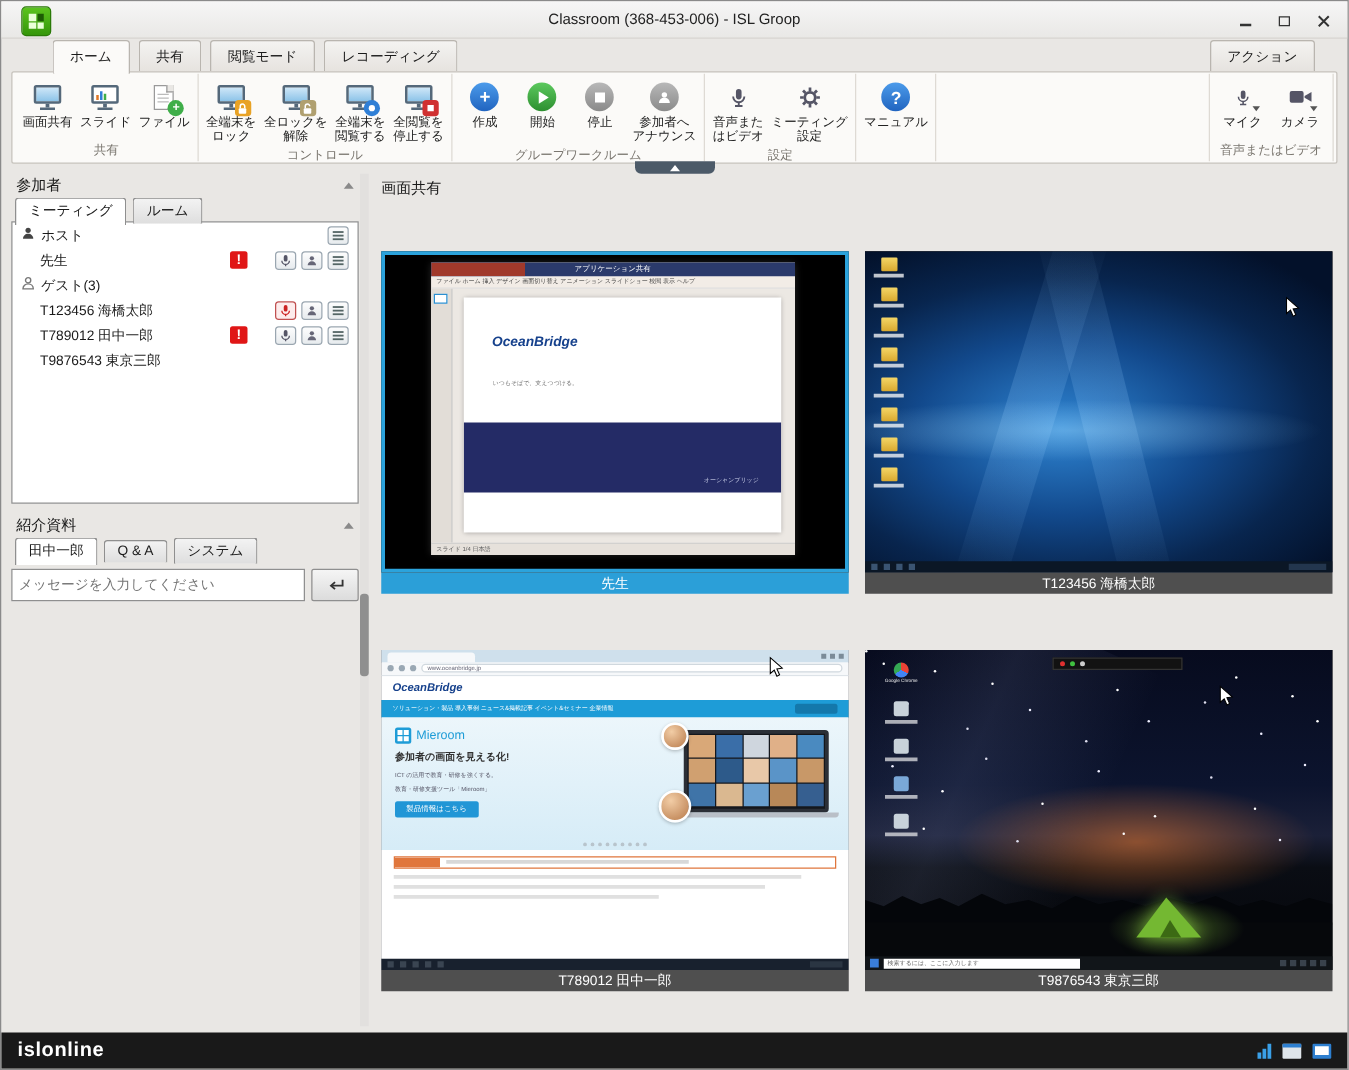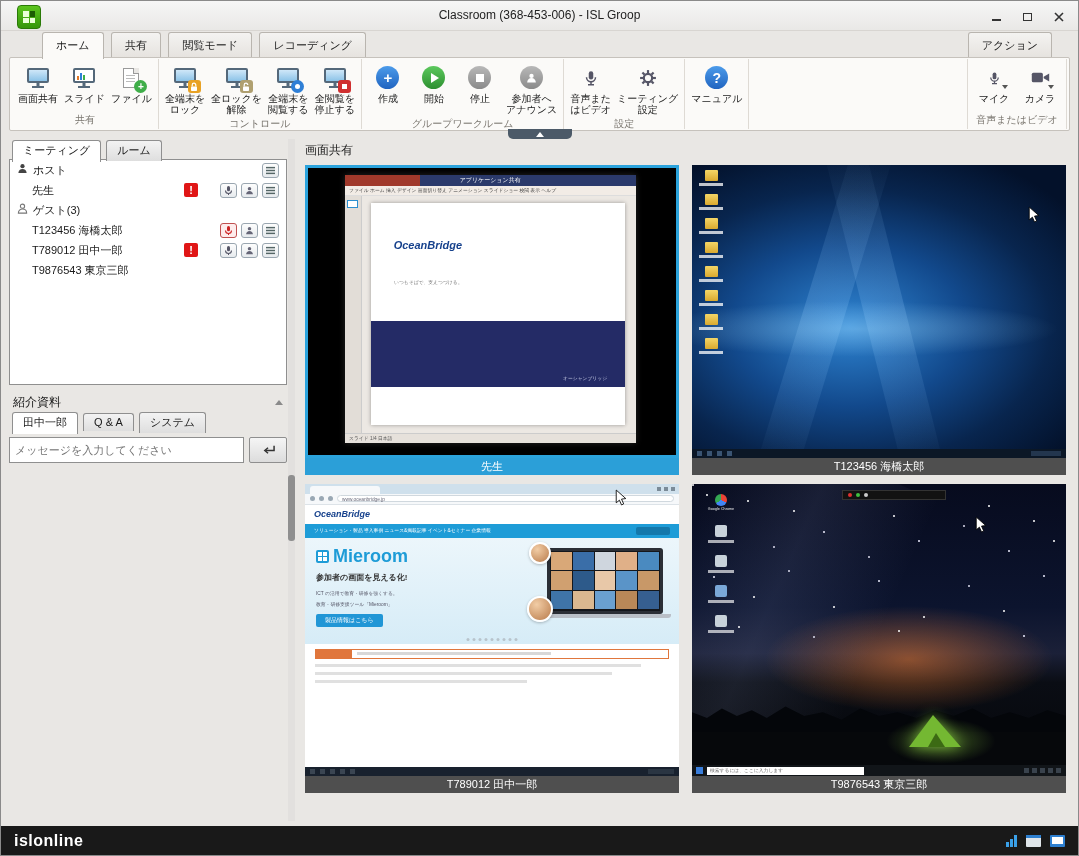--- a/index.html
+++ b/index.html
@@ -106,21 +106,21 @@
   .mini { width:17px; height:15px; border:1px solid #9aa6b0; border-radius:3px;
     background:linear-gradient(#fdfdfd,#e7ebee); display:flex; align-items:center; justify-content:center; }
   .mini.mic-on { border-color:#c05050; background:#fdecec; }
   
   .vscroll { position:absolute; left:287px; top:138px; width:7px; bottom:34px; background:#e2e0de; }
   .vhandle { position:absolute; left:0; width:7px; top:336px; height:66px; background:#8f8f8f; border-radius:3px; }
   .main-panel { position:absolute; left:296px; top:138px; right:10px; bottom:62px; }
   .main-title { font-size:12px; padding:3px 0 6px 8px; }
   .grid { position:absolute; left:8px; right:2px; top:26px; bottom:0;
     display:grid; grid-template-columns:1fr 1fr; grid-template-rows:1fr 1fr; gap:9px 13px; }
-  .tile { display:flex; flex-direction:column; cursor:default; }
+  .tile { display:flex; flex-direction:column; cursor:default;margin-top:36px; }
   .video { flex:1; position:relative; background:#000; overflow:hidden; }
   .tile.selected .video { border:3px solid #2ba3dc; }
   .tile-label { height:17px; background:#4f4f4f; color:#fff; font-size:11px;
     display:flex; align-items:center; justify-content:center; }
   .tile.selected .tile-label { background:#2b9fd8; }
   .cursor { position:absolute; z-index:9; }
   .s6 { font-size:6px; }
   .scl { transform:scale(.8); transform-origin:left center; white-space:nowrap; display:inline-block; }
   
   .ppt { position:absolute; left:10%; top:2.5%; width:79%; height:93.5%; background:#f5f2ee;
@@ -173,21 +173,21 @@
   .site-header { height:19px; background:#fff; display:flex; align-items:center; padding:0 9px; }
   .site-logo { color:#16418c; font-style:italic; font-weight:bold; font-size:9px; }
   .site-nav { height:14px; background:#1e9cd7; color:#fff; display:flex; align-items:center; padding:0 9px; overflow:hidden; }
   .site-nav .srch { margin-left:auto; width:34px; height:8px; background:#1478ab; border-radius:2px; }
   .hero { position:relative; height:106px; background:linear-gradient(#ecf6fb,#d6ecf7); }
   .hero-left { position:absolute; left:11px; top:8px; width:52%; }
   .mieroom { display:flex; align-items:center; gap:4px; }
   .m-ico { width:13px; height:13px; background:#1e9cd7; border-radius:2px; display:grid;
     grid-template-columns:1fr 1fr; gap:1px; padding:2px; }
   .m-ico span { background:#fff; }
-  .m-text { color:#1e9cd7; font-weight:bold; font-size:18px; }
+  .m-text { color:#1e9cd7; font-weight:normal; font-size:10px; }
   .hero-title { font-size:8px; font-weight:bold; color:#333; margin-top:5px; }
   .hero-sub { color:#556; margin-top:3px; line-height:7px; }
   .hero-btn { display:inline-block; margin-top:5px; background:#2196d6; color:#fff; padding:2px 9px; border-radius:2px; }
   .laptop { position:absolute; right:16px; top:10px; width:116px; height:66px; background:#2b2f36; border-radius:3px; padding:3px; }
   .lap-screen { width:100%; height:100%; background:#14171c; display:grid;
     grid-template-columns:repeat(5,1fr); grid-template-rows:repeat(3,1fr); gap:1px; padding:1px; }
   .lap-base { position:absolute; right:8px; top:76px; width:132px; height:4px; background:#b9bfc7; border-radius:0 0 3px 3px; }
   .bubble { border-radius:50%; border:2px solid #fff; background:radial-gradient(circle at 35% 30%, #f2cda6, #b87a4a);
     position:absolute; box-shadow:0 1px 3px rgba(0,0,0,.25); }
   .dots { position:absolute; bottom:3px; left:50%; transform:translateX(-50%); display:flex; gap:3px; }
@@ -498,20 +498,24 @@
     <div class="rgroup-label">音声またはビデオ</div>
   </div>
 
   <div class="rib-collapse">
       <span class="tri-up-w"></span>
     </div>
 </div>
 
 <div class="left-panel">
 
+  <div class="lp-header">
+    <span>参加者</span>
+    <span class="tri-up-g"></span>
+  </div>
 
   <div class="ltabs">
     <span class="ltab active">ミーティング</span>
     <span class="ltab">ルーム</span>
   </div>
 
   <div class="panel-box pbox">
 
     <div class="p-row">
       <span class="p-ico">

